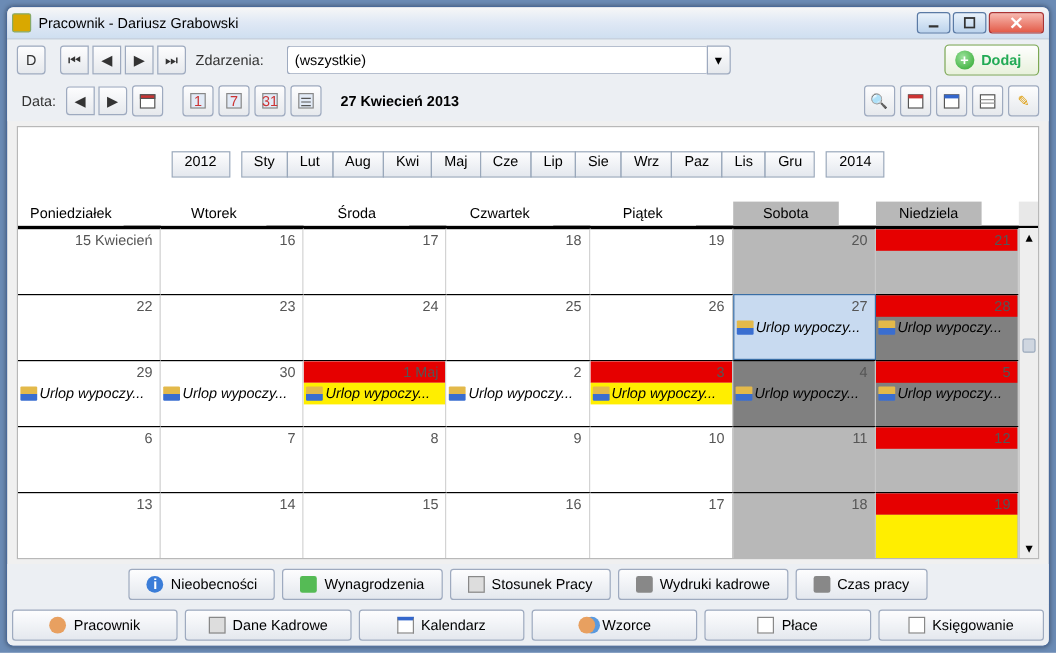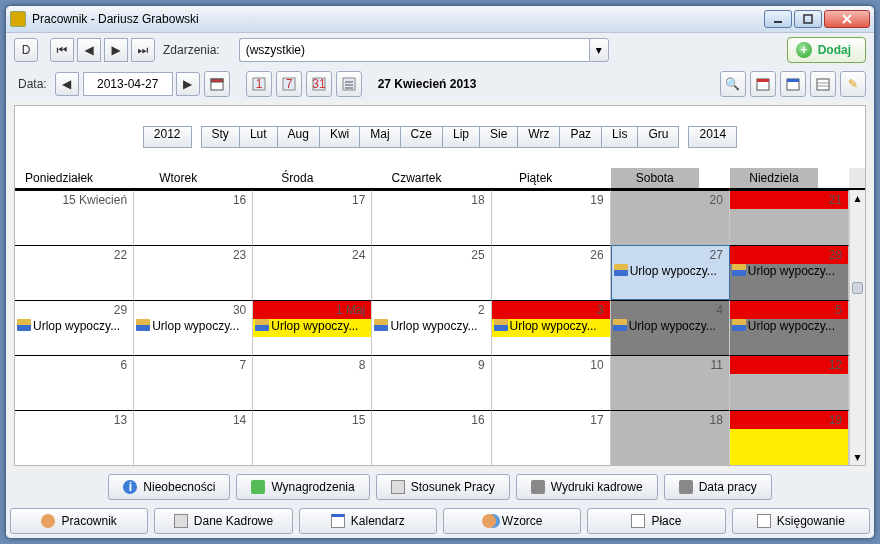--- a/index.html
+++ b/index.html
@@ -43,21 +43,21 @@
 
   .cal-body { flex:1; display:flex; }
   .grid { flex:1; display:grid; grid-template-columns:repeat(7,1fr); grid-template-rows:repeat(5,1fr); }
   .cell { border-top:1px solid #000; border-right:1px solid #c8c8c8; position:relative; background:#fff; overflow:hidden; }
   .cell.weekend { background:#b8b8b8; }
   .cell.weekend.dark { background:#808080; }
   .cell .daynum { position:absolute; top:2px; right:6px; color:#555; }
   .cell.selected { background:#c8daf0 !important; border:1px solid #3a6ea5; }
   .date-band { height:18px; width:100%; }
   .date-band.red { background:#e60000; }
-  .event { margin-top:18px; display:flex; gap:2px; padding:0 2px; height:18px; overflow:hidden; white-space:nowrap; }
+  .event { margin-top:18px; display:flex; align-items:center; gap:2px; padding:0 2px; height:18px; overflow:hidden; white-space:nowrap;font-style:italic; }
   .event.yellow { background:#ffee00; }
   .event .ev-icon { width:14px; height:12px; background:linear-gradient(to bottom,#e3b94a 50%,#3a6ed0 50%); border-radius:1px; flex:none; }
   .yellow-only { margin-top:18px; height:36px; background:#ffee00; }
 
   .scrollb { width:16px; background:#eee; border-left:1px solid #ccc; position:relative; }
   .scrollb .thumb { position:absolute; left:2px; right:2px; top:92px; height:12px; background:#cfd6e0; border:1px solid #9aa8bb; border-radius:2px; }
   .scrollb .arrow { position:absolute; left:0; right:0; height:16px; display:flex; align-items:center; justify-content:center; background:#eee; }
   .scrollb .arrow.up { top:0; } .scrollb .arrow.down { bottom:0; }
 
   .mid-tabs, .bottom-tabs { display:flex; gap:6px; padding:4px; background:#eceff3; }
@@ -124,21 +124,20 @@
       <div class="plus">+</div>
       <span>Dodaj</span>
     </div>
   </div>
 
   <div class="toolbar2">
     <span class="lbl">Data:</span>
     <div class="btn small grouped first">
         <span>◀</span>
       </div>
-    <div class="date-input grouped">2013-04-27</div>
     <div class="btn small grouped last">
         <span>▶</span>
       </div>
     <div class="icon-btn">
       <svg width="14" height="14">
           <rect x="1" y="2" width="12" height="11" fill="#fff" stroke="#555"></rect>
           <rect x="1" y="2" width="12" height="3" fill="#c33" stroke="#555"></rect>
         </svg>
     </div>
     <div style="width:8px"></div>
@@ -402,21 +401,21 @@
     <div class="tab-btn">
         <span class="ti" style="background:#ddd;border:1px solid #888"></span>
         <span>Stosunek Pracy</span>
       </div>
     <div class="tab-btn">
         <span class="ti" style="background:#888;border-radius:2px"></span>
         <span>Wydruki kadrowe</span>
       </div>
     <div class="tab-btn">
         <span class="ti" style="background:#888;border-radius:2px"></span>
-        <span>Data pracy</span>
+        <span>Czas pracy</span>
       </div>
   </div>
 
   <div class="bottom-tabs">
     <div class="tab-btn">
         <span class="ti" style="background:#e8a060;border-radius:7px"></span>
         <span>Pracownik</span>
       </div>
     <div class="tab-btn">
         <span class="ti" style="background:#ddd;border:1px solid #888"></span>

